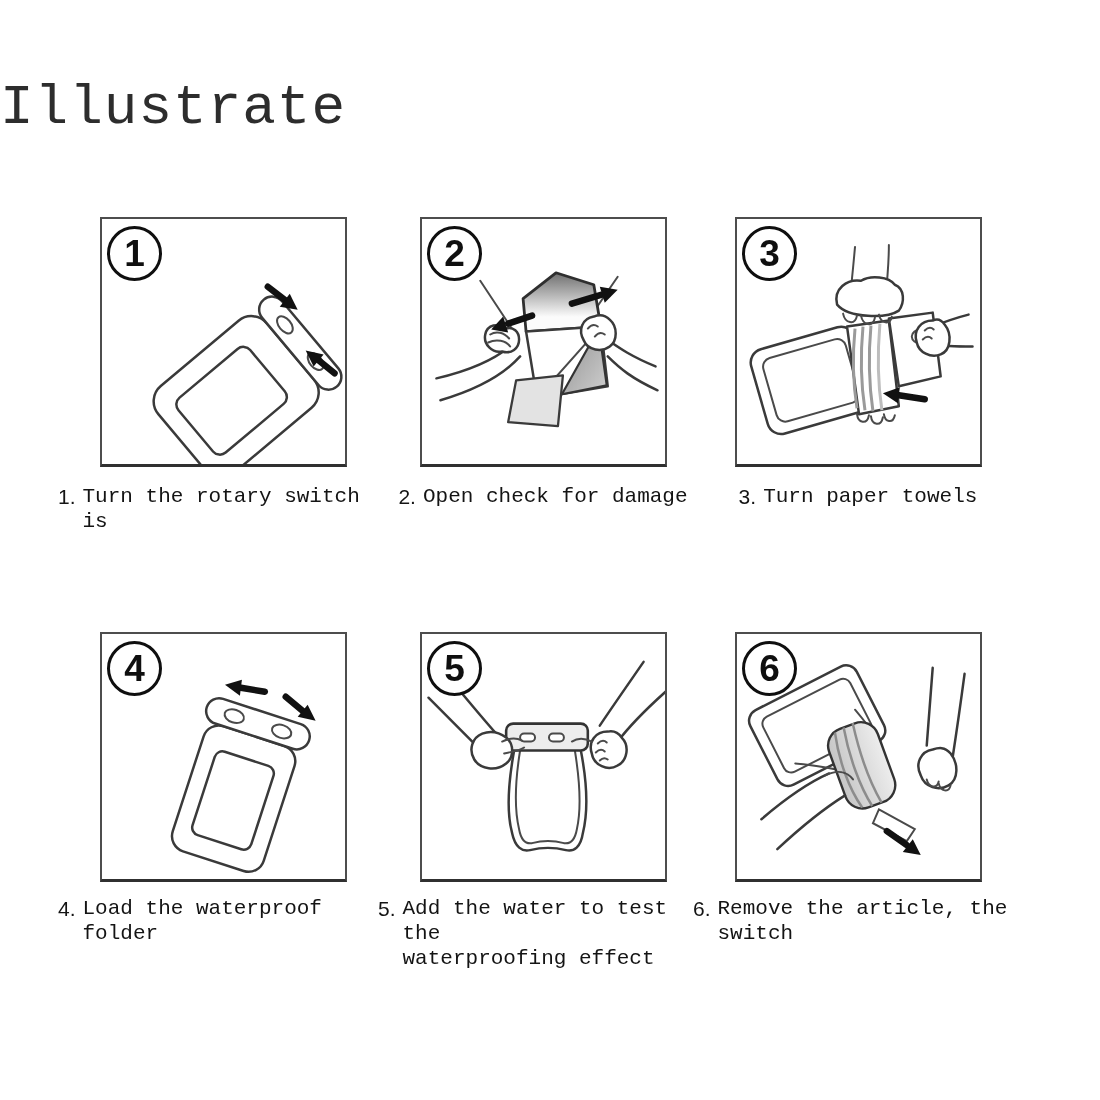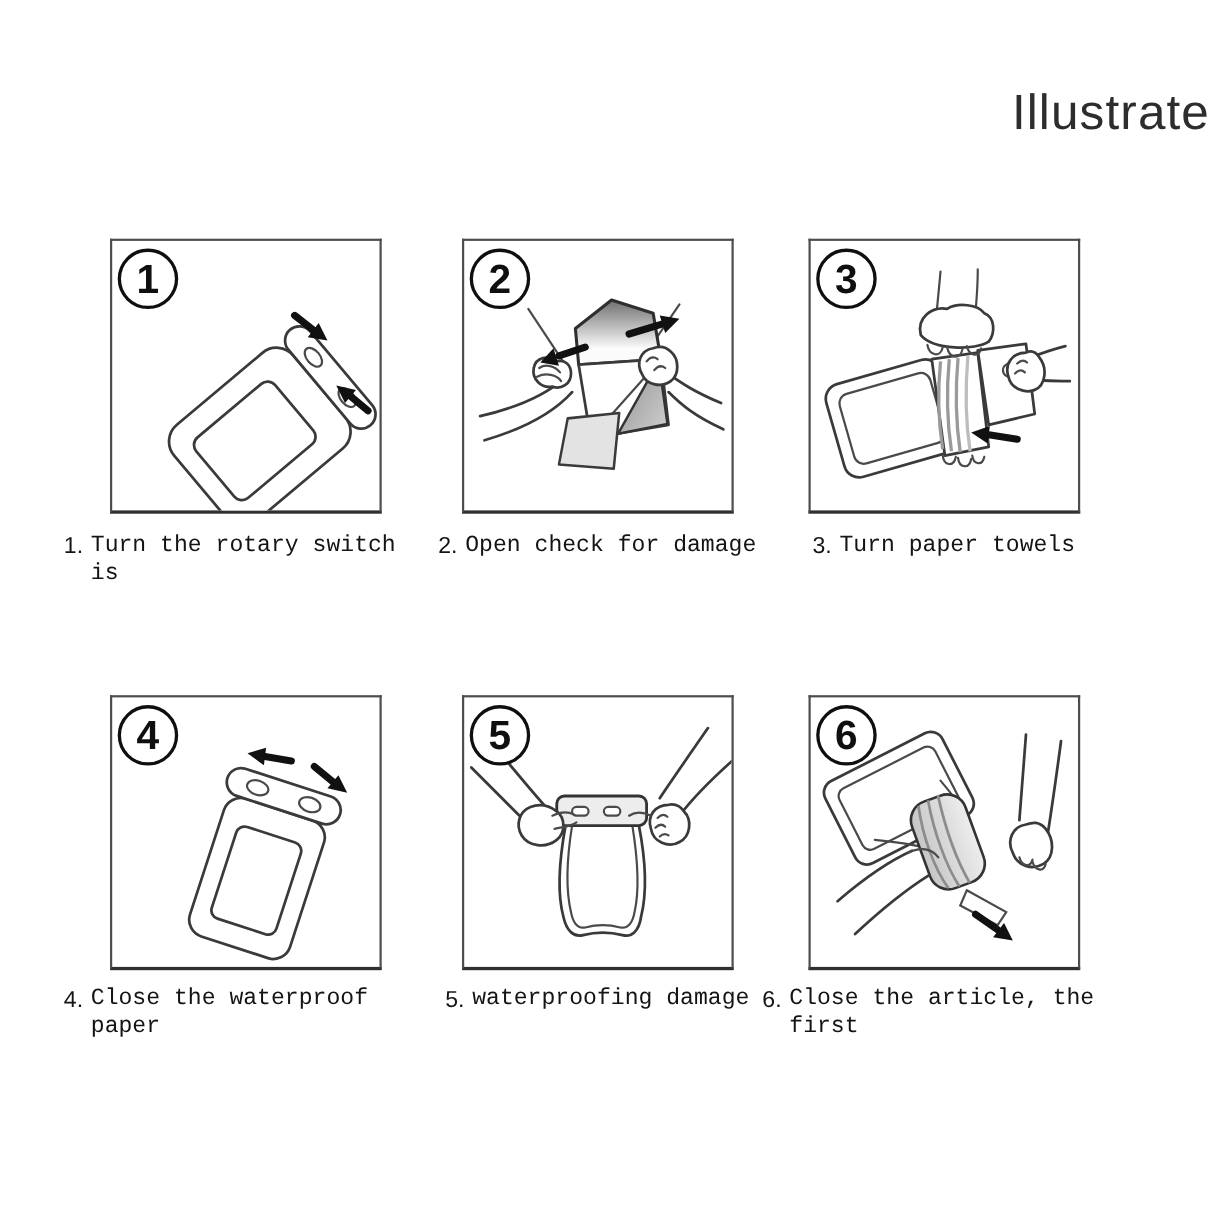--- a/index.html
+++ b/index.html
@@ -1,22 +1,22 @@
 <!DOCTYPE html>
 <html><head>
 <meta charset="utf-8">
 <style>
   html,body { margin:0; padding:0; background:#ffffff; }
   .page {
     position:relative; width:1100px; height:1100px; background:#ffffff;
     font-family:"Liberation Sans", sans-serif; color:#161616; overflow:hidden;
   }
   .title {
-    position:absolute; left:0; right:0; top:76px; text-align:right;
-    font-size:45px; font-weight:500; color:#2d2d2d; letter-spacing:1px;
+    position:absolute; left:0; right:0; top:76px; text-align:left;
+    font-size:56px; font-weight:500; color:#2d2d2d; letter-spacing:1px;font-family:Liberation Mono, monospace;
   }
   .box {
     position:absolute; width:247px; height:250px; box-sizing:border-box;
     border:2px solid #4d4d4d; border-bottom:3px solid #303030; background:#fff;
   }
   .box svg { position:absolute; left:0; top:0; width:100%; height:100%; }
   .step-circle {
     position:absolute; left:5px; top:7px; width:49px; height:49px;
     border:3.5px solid #0f0f0f; border-radius:50%; background:#fff;
     display:flex; align-items:center; justify-content:center;
@@ -273,35 +273,36 @@
       <span class="cap-lines">
         <span class="cap-line">Turn paper towels</span>
         <span class="cap-line"></span>
       </span>
     </div>
   </div>
   <div class="caption" id="cap4">
     <div class="cap-inner">
       <span class="cap-num">4.</span>
       <span class="cap-lines">
-        <span class="cap-line">Close the waterproof paper</span>
+        <span class="cap-line">Load the waterproof folder</span>
         <span class="cap-line"></span>
       </span>
     </div>
   </div>
   <div class="caption" id="cap5">
     <div class="cap-inner">
       <span class="cap-num">5.</span>
       <span class="cap-lines">
-        <span class="cap-line">waterproofing damage</span>
+        <span class="cap-line">Add the water to test the</span>
+        <span class="cap-line">waterproofing effect</span>
       </span>
     </div>
   </div>
   <div class="caption" id="cap6">
     <div class="cap-inner">
       <span class="cap-num">6.</span>
       <span class="cap-lines">
-        <span class="cap-line">Close the article, the first</span>
+        <span class="cap-line">Remove the article, the switch</span>
       </span>
     </div>
   </div>
 
 </div>
 
 </body></html>

